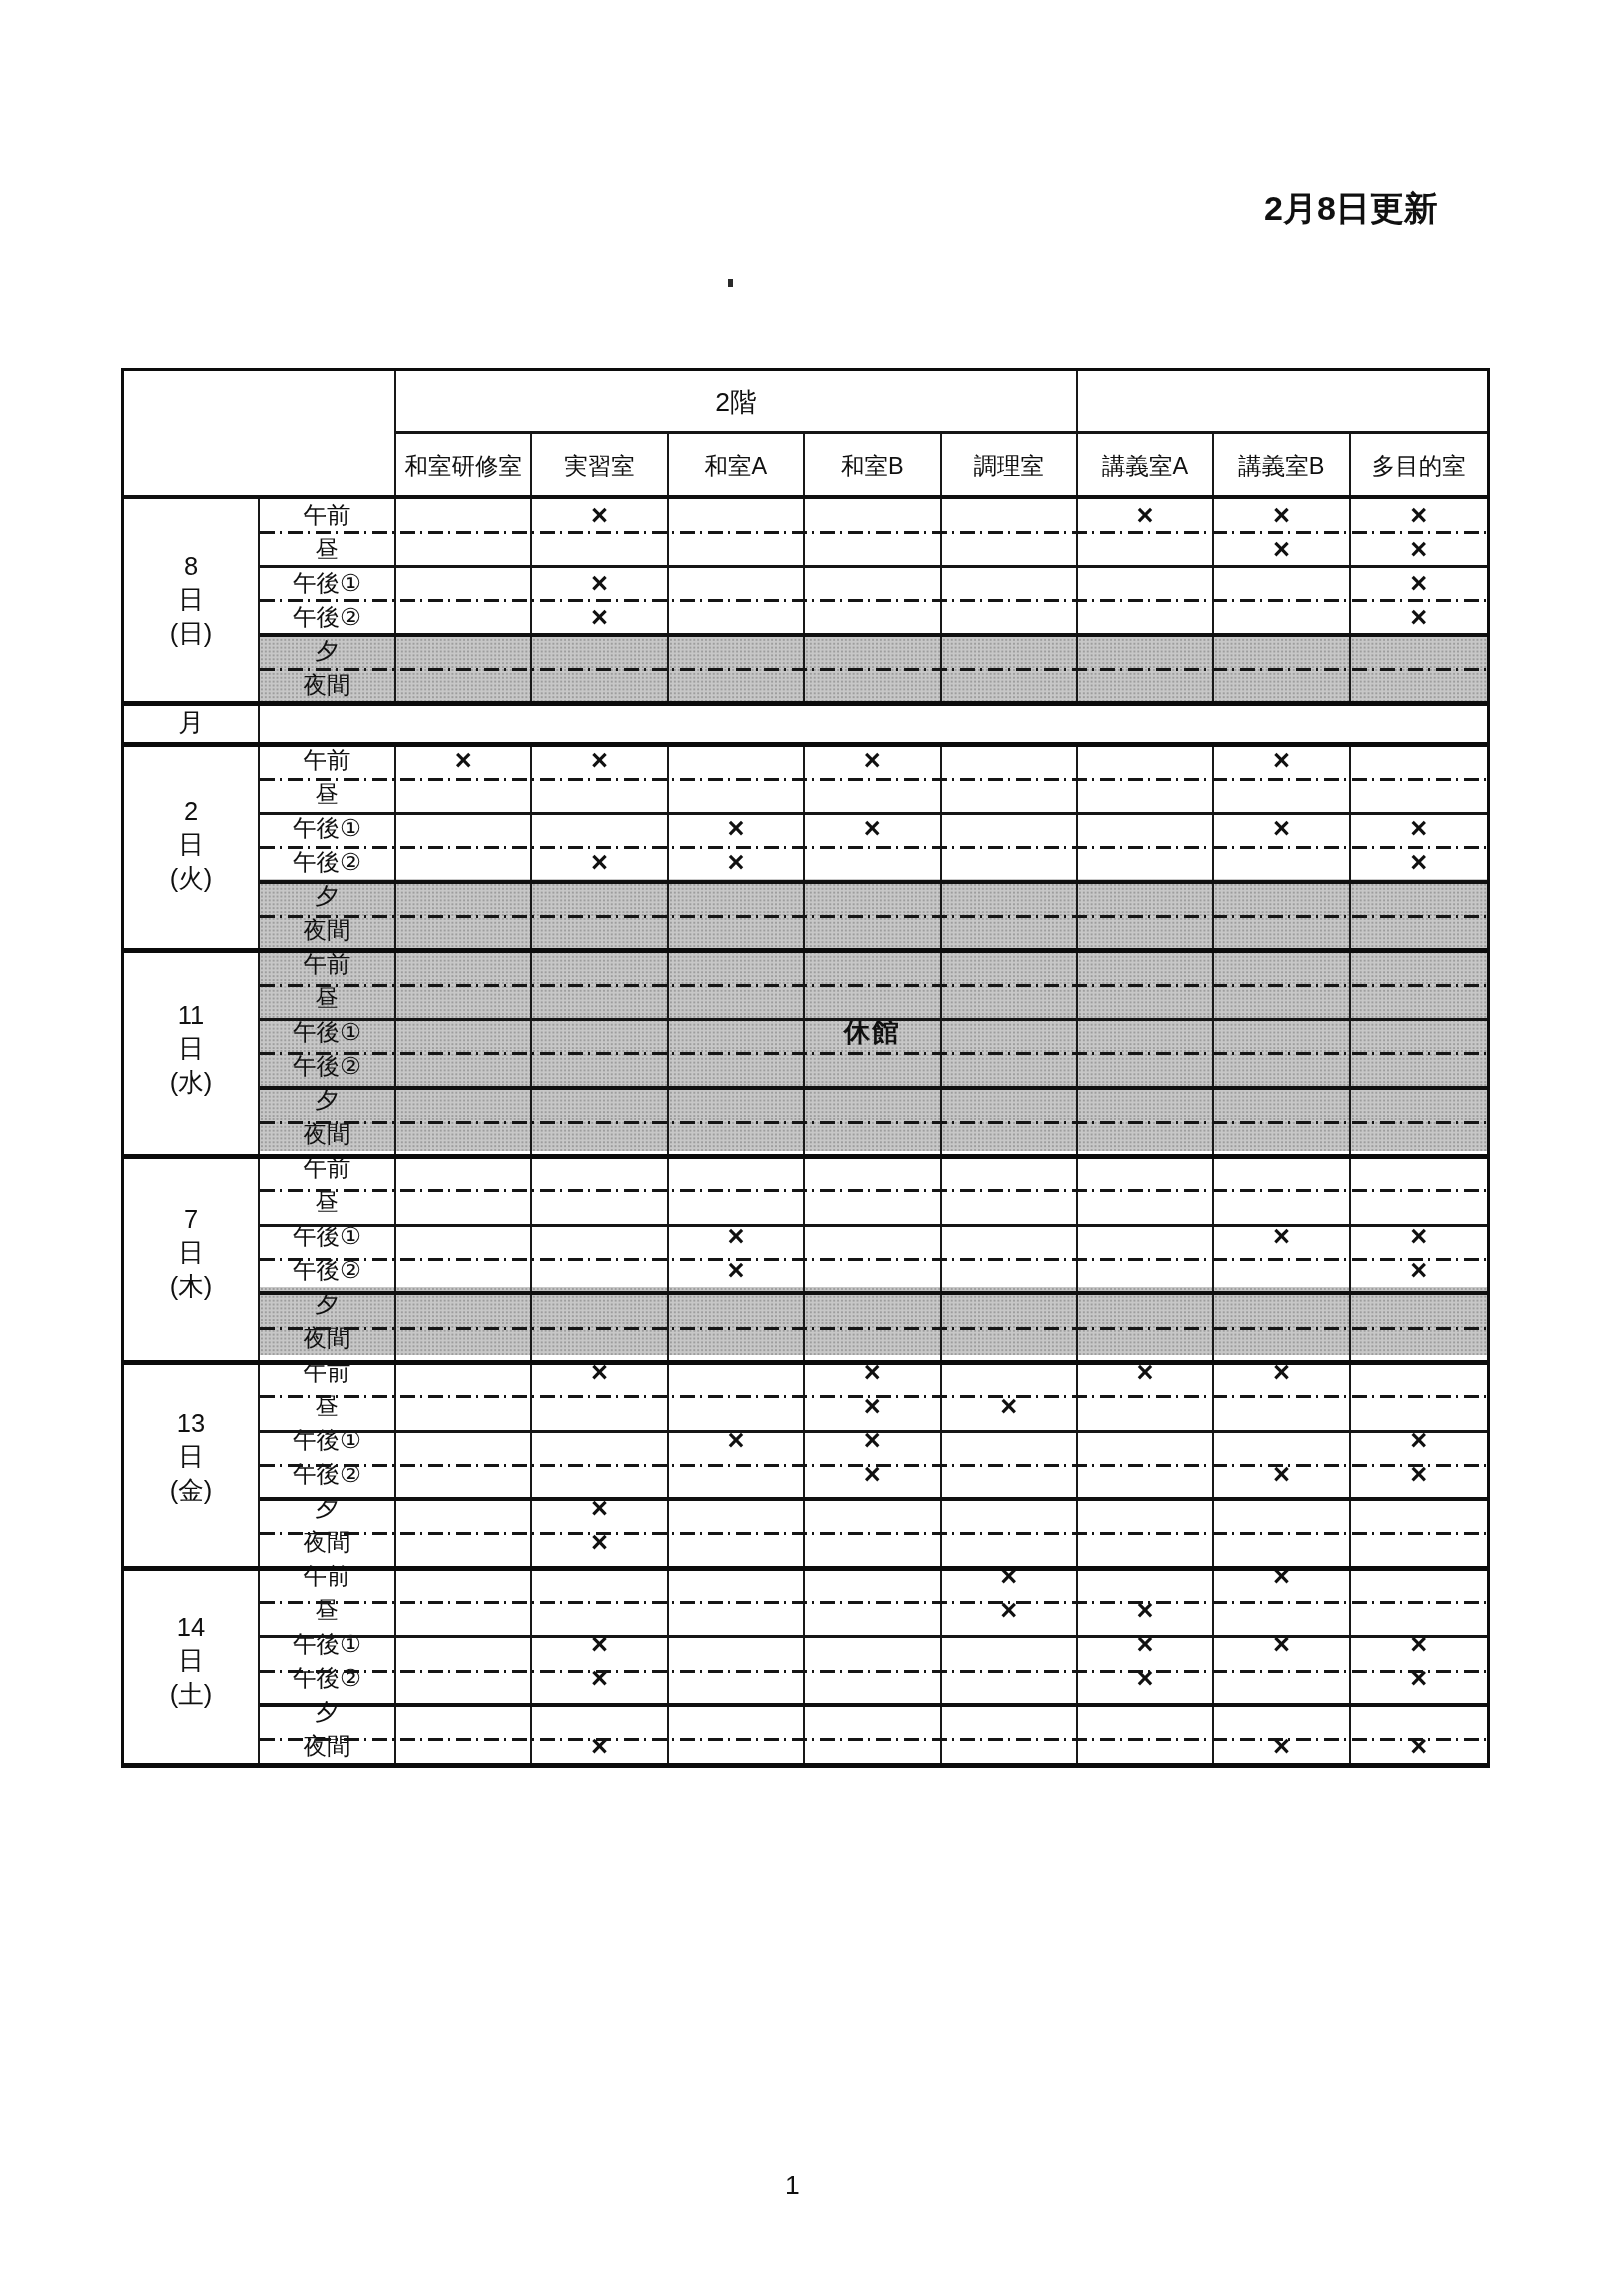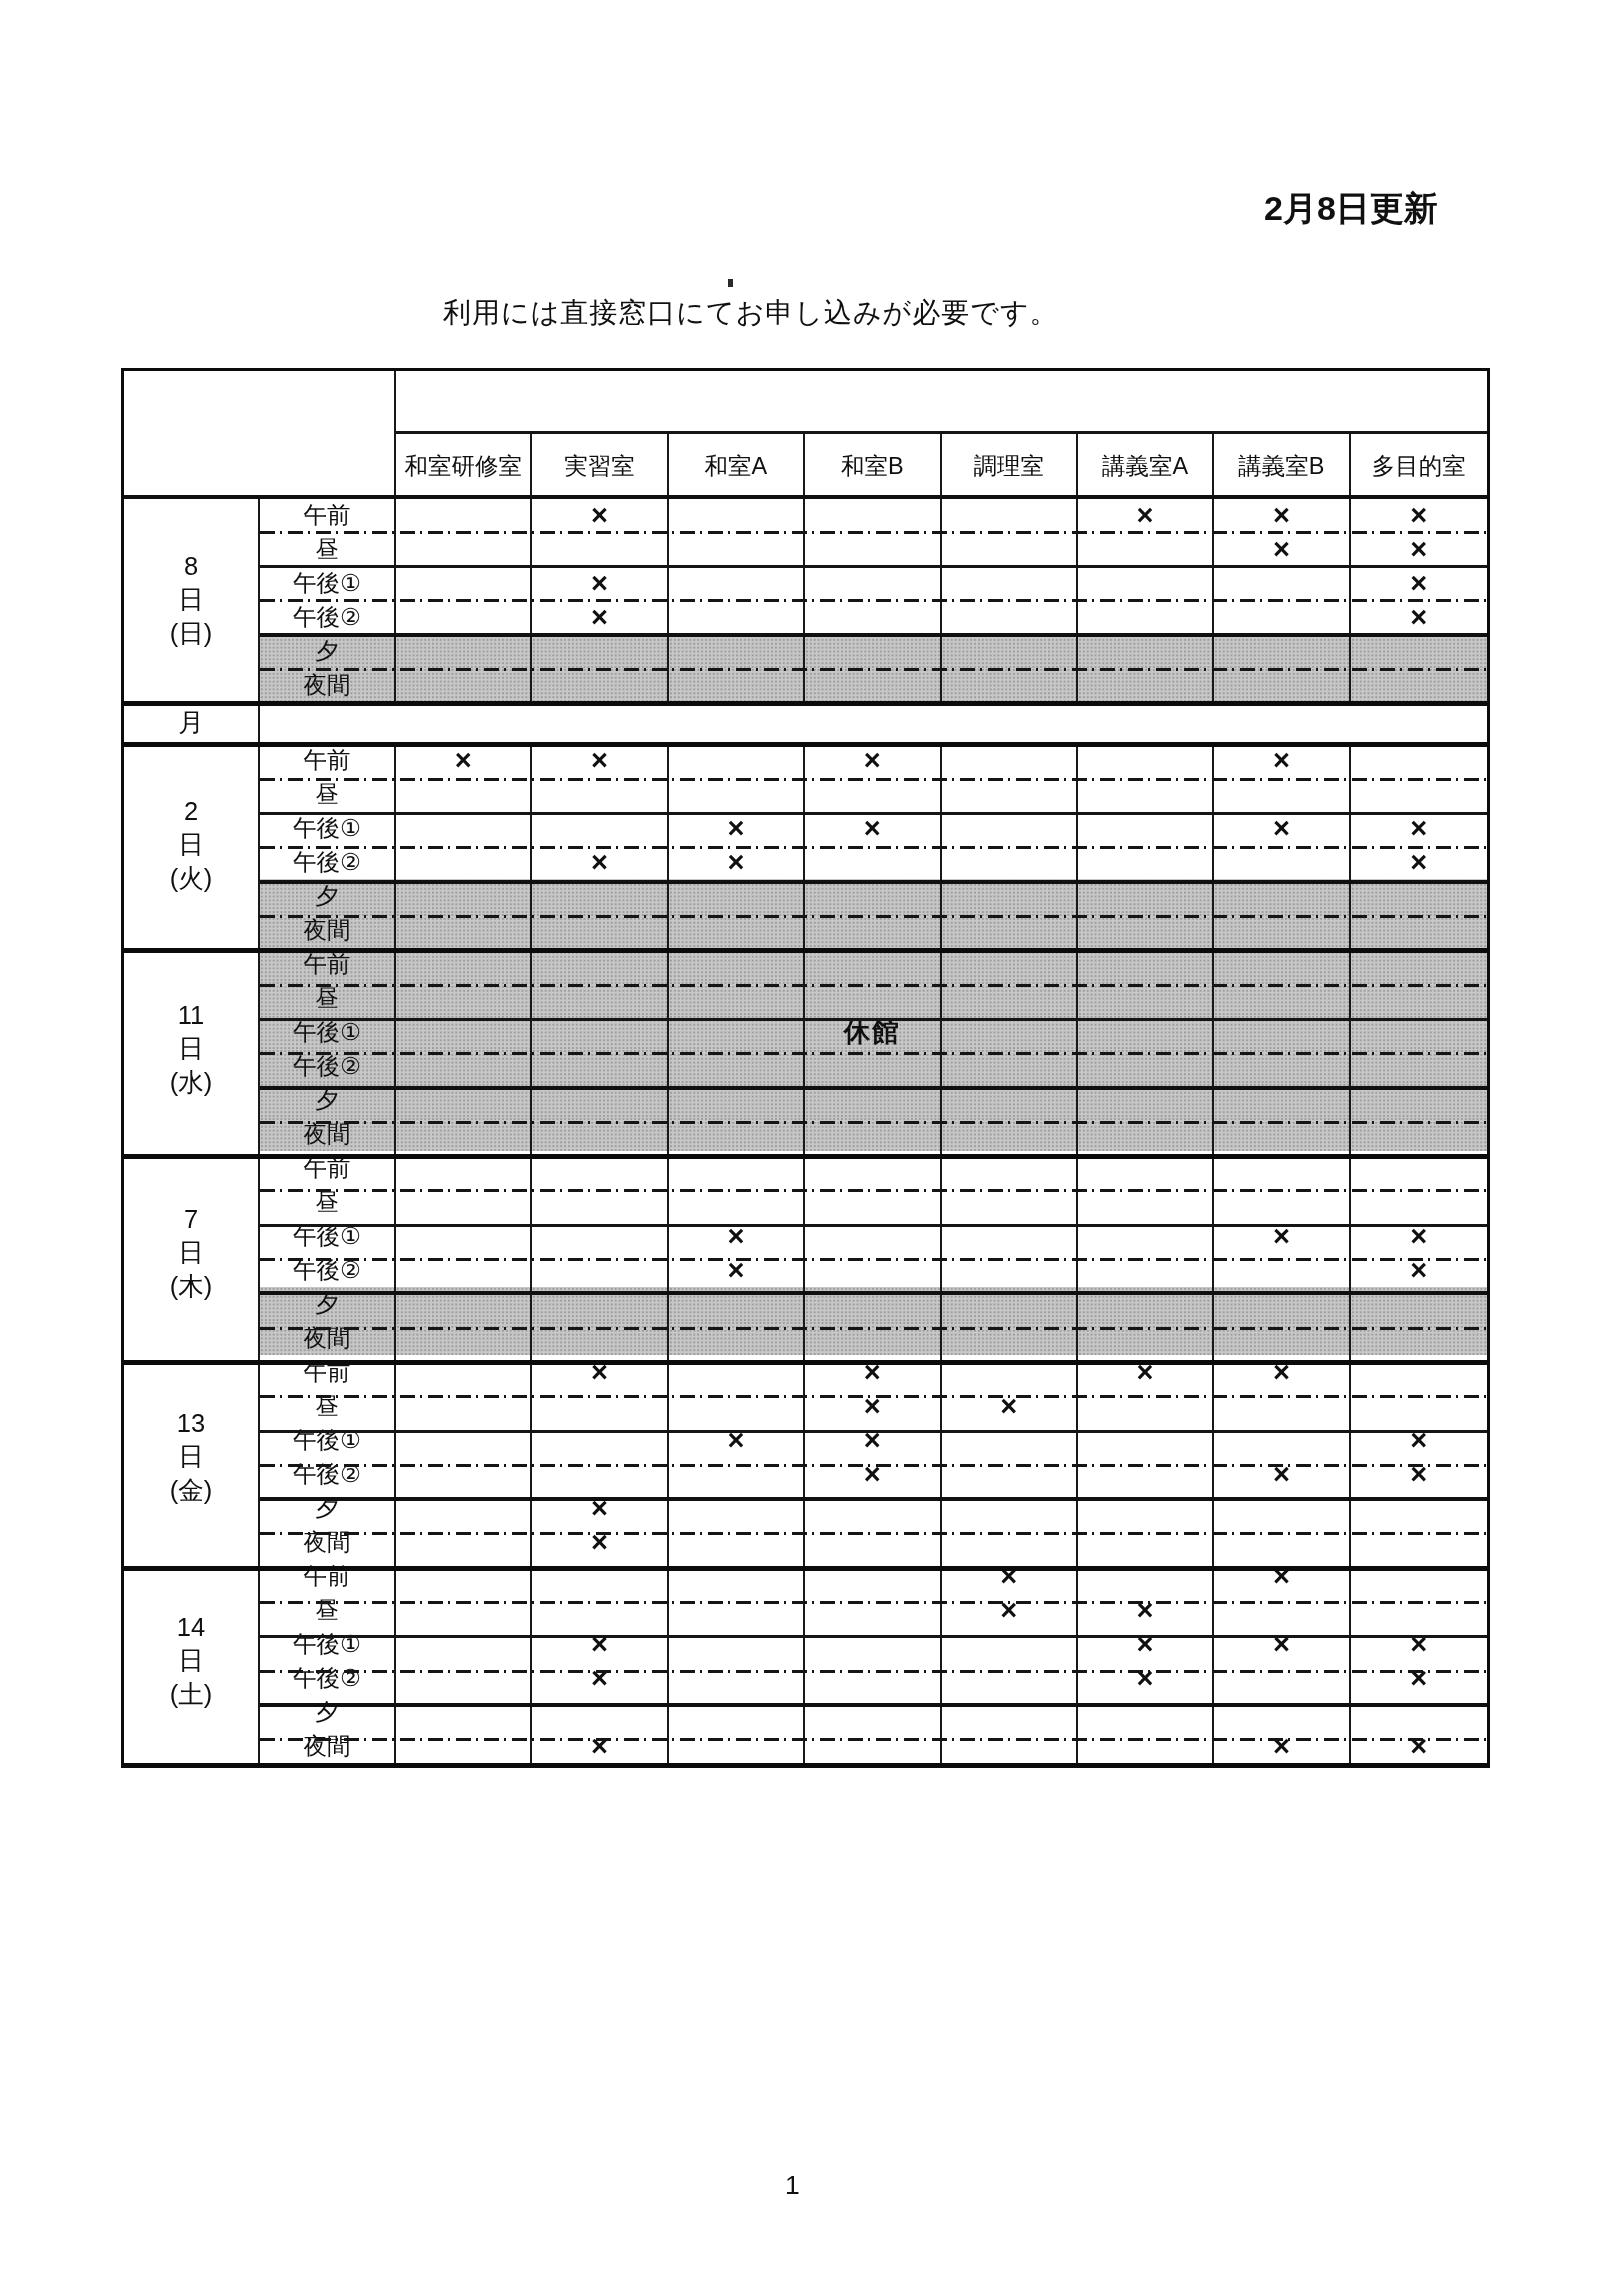--- a/index.html
+++ b/index.html
@@ -70,24 +70,24 @@
   .l-s3{height:2.9px;background:#151515;}
   .l-s4{height:3.9px;background:#101010;}
   .l-sep{height:4.9px;background:#0b0b0b;}
 </style>
 </head>
 <body>
 
 <div class="page">
   <div class="updated">2月8日更新</div>
   <div class="dot"></div>
-  <div class="notice">利用には直接窓口にてお申し込みが必要です。</div>
 
   <div class="tbl" id="tbl">
     <div class="c" style="grid-area:1/1/3/3"></div>
+    <div class="c hc grp" style="grid-area:1/3/2/8">2階</div>
 
     <div class="c hc2" style="grid-area:2/3/3/4">和室研修室</div>
     <div class="c hc2" style="grid-area:2/4/3/5">実習室</div>
     <div class="c hc2" style="grid-area:2/5/3/6">和室A</div>
     <div class="c hc2" style="grid-area:2/6/3/7">和室B</div>
     <div class="c hc2 grp" style="grid-area:2/7/3/8">調理室</div>
     <div class="c hc2" style="grid-area:2/8/3/9">講義室A</div>
     <div class="c hc2" style="grid-area:2/9/3/10">講義室B</div>
     <div class="c hc2 last" style="grid-area:2/10/3/11">多目的室</div>
   <div class="c day-cell" style="grid-area: 3 / 1 / span 6;">

